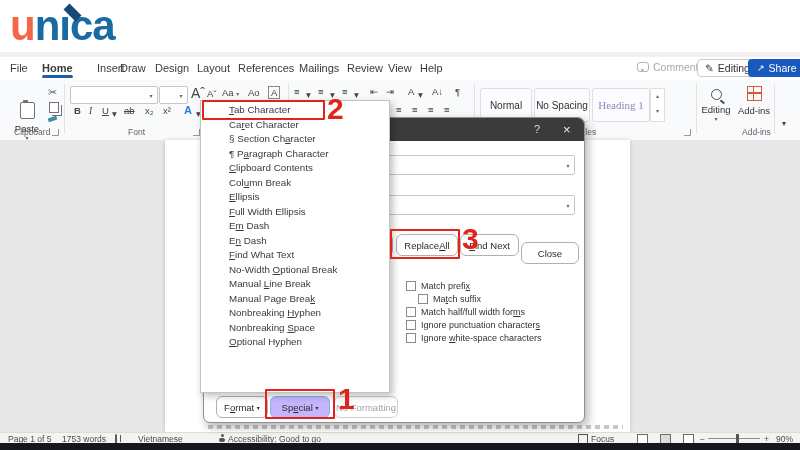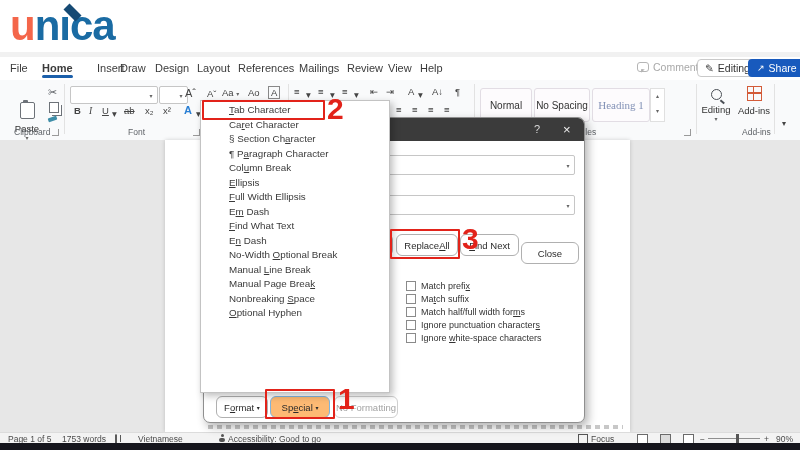--- a/index.html
+++ b/index.html
@@ -48,21 +48,21 @@
   .docarea{left:0;top:140px;width:800px;height:292px;background:#e7e7e7}
   .page{left:165px;top:140px;width:465px;height:292px;background:#fff;box-shadow:0 0 4px rgba(0,0,0,.18)}
   .smudge{left:208px;top:425px;width:415px;height:4px;opacity:.55;background:repeating-linear-gradient(90deg,#9a9a9a 0 5px,transparent 5px 9px)}
   
   .dialog{left:203px;top:117px;width:380px;height:304px;background:#fff;border:1px solid #8f8f8f;border-radius:7px;box-shadow:3px 4px 10px rgba(0,0,0,.3);z-index:5}
   .dtitle{position:absolute;left:0;top:0;width:100%;height:23px;background:#3b3b3b;border-radius:6px 6px 0 0}
   .dhelp{position:absolute;top:5px;font-size:11px;color:#d8d8d8}
   .dclose{position:absolute;top:4px;font-size:13px;color:#efefef}
   .dbtn{position:absolute;height:20px;border:1px solid #b0b0b0;border-radius:6px;background:#fff;font-size:9.5px;color:#2b2b2b;display:flex;align-items:center;justify-content:center}
   .dbtn.disabled{color:#a3a3a3;border-color:#cfcfcf}
-  .dbtn.hl{background:#fdba74;border-color:#7fb4df}
+  .dbtn.hl{background:#c4b5fd;border-color:#7fb4df}
   .ck{position:absolute;display:flex;align-items:center;gap:5px;font-size:9px;color:#333}
   .ckbox{width:8px;height:8px;border:1px solid #8a8a8a;background:#fff}
   .ul{text-decoration:underline}
   
   .smenu{left:200px;top:100px;width:190px;height:293px;background:#fff;border:1px solid #c3c3c3;box-shadow:3px 3px 7px rgba(0,0,0,.25);z-index:10;padding-top:2px;box-sizing:border-box}
   .mi{height:14.5px;line-height:14.5px;padding-left:28px;font-size:9.8px;color:#3a3a3a;white-space:nowrap}
   .mi.hl{background:#cfe4f7}
   
   .redbox{position:absolute;border:2px solid #e2231a;z-index:20;border-radius:1px}
   .rednum{position:absolute;color:#e2231a;font-size:30px;font-weight:bold;z-index:21;font-family:"Liberation Sans",sans-serif}
@@ -135,21 +135,21 @@
     <span class="rsep" style="left:64px"></span>
 
     <div class="combo" style="left:70px;top:6px;width:86px">
       <input style="">
       <span class="car">▾</span>
     </div>
     <div class="combo" style="left:159px;top:6px;width:27px">
       <input style="">
       <span class="car">▾</span>
     </div>
-    <span class="ric" style="left:185px;top:7px;font-size:11px">Aˆ</span>
+    <span class="ric" style="left:191px;top:7px;font-size:14px">Aˆ</span>
     <span class="ric" style="left:207px;top:8px">Aˇ</span>
     <span class="ric" style="left:222px;top:7px"><span>Aa</span> <span class="dd">▾</span></span>
     <span class="ric" style="left:248px;top:7px">Ao</span>
     <span class="ric" style="left:268px;top:6px;border:1px solid #888;padding:0 2px;line-height:11px">A</span>
     <span class="ric" style="left:74px;top:25px;font-weight:bold">B</span>
     <span class="ric" style="left:89px;top:25px;font-style:italic;font-family:'Liberation Serif',serif">I</span>
     <span class="ric" style="left:102px;top:25px;text-decoration:underline">U</span>
     <span class="ric dd" style="left:112px;top:28px">▾</span>
     <span class="ric" style="left:124px;top:25px;text-decoration:line-through">ab</span>
     <span class="ric" style="left:145px;top:25px">x₂</span>
@@ -224,21 +224,21 @@
 
     <div class="dbtn" style="left:130px;top:116px;width:57px"><span class="ul">R</span>eplace</div>
     <div class="dbtn" style="left:192px;top:116px;width:60px">Replace <span class="ul">A</span>ll</div>
     <div class="dbtn" style="left:256px;top:116px;width:57px"><span class="ul">F</span>ind Next</div>
     <div class="dbtn" style="left:317px;top:124px;width:56px">Close</div>
 
     <div class="ck" style="left:202px;top:163px">
         <span class="ckbox"></span>
         <span>Match prefi<span class="ul">x</span></span>
       </div>
-    <div class="ck" style="left:202px;top:176px">
+    <div class="ck" style="left:214px;top:176px">
         <span class="ckbox"></span>
         <span>Ma<span class="ul">t</span>ch suffix</span>
       </div>
     <div class="ck" style="left:202px;top:189px">
         <span class="ckbox"></span>
         <span>Match half/full width for<span class="ul">m</span>s</span>
       </div>
     <div class="ck" style="left:202px;top:202px">
         <span class="ckbox"></span>
         <span>Ignore punctuation character<span class="ul">s</span></span>
@@ -251,29 +251,31 @@
     <div class="dbtn" style="left:12px;top:278px;width:50px"><span>F<span class="ul">o</span>rmat</span>&nbsp;<span style="font-size:6px">▾</span></div>
     <div class="dbtn hl" style="left:66px;top:278px;width:58px"><span>Sp<span class="ul">e</span>cial</span>&nbsp;<span style="font-size:6px">▾</span></div>
     <div class="dbtn disabled" style="left:130px;top:278px;width:62px">No Formatting</div>
   </div>
 
   <div class="abs smenu">
     <div class="mi"><span class="ul">T</span>ab Character</div>
     <div class="mi">Ca<span class="ul">r</span>et Character</div>
     <div class="mi">§ Section Ch<span class="ul">a</span>racter</div>
     <div class="mi">¶ P<span class="ul">a</span>ragraph Character</div>
+    <div class="mi"><span class="ul">C</span>lipboard Contents</div>
     <div class="mi">Col<span class="ul">u</span>mn Break</div>
     <div class="mi"><span class="ul">E</span>llipsis</div>
     <div class="mi"><span class="ul">F</span>ull Width Ellipsis</div>
     <div class="mi">E<span class="ul">m</span> Dash</div>
+    <div class="mi">E<span class="ul">n</span> Dash</div>
     <div class="mi"><span class="ul">F</span>ind What Text</div>
-    <div class="mi">E<span class="ul">n</span> Dash</div>
     <div class="mi">No-Width <span class="ul">O</span>ptional Break</div>
     <div class="mi">Manual <span class="ul">L</span>ine Break</div>
     <div class="mi">Manual Page Brea<span class="ul">k</span></div>
+    <div class="mi">Nonbreaking <span class="ul">H</span>yphen</div>
     <div class="mi">Nonbreaking <span class="ul">S</span>pace</div>
     <div class="mi"><span class="ul">O</span>ptional Hyphen</div>
   </div>
 
   <div class="redbox" style="left:202px;top:100px;width:119px;height:16px"></div>
   <span class="rednum" style="left:327px;top:92px">2</span>
   <div class="redbox" style="left:390px;top:229px;width:66px;height:26px"></div>
   <span class="rednum" style="left:462px;top:222px">3</span>
   <div class="redbox" style="left:265px;top:389px;width:66px;height:26px"></div>
   <span class="rednum" style="left:338px;top:382px">1</span>

